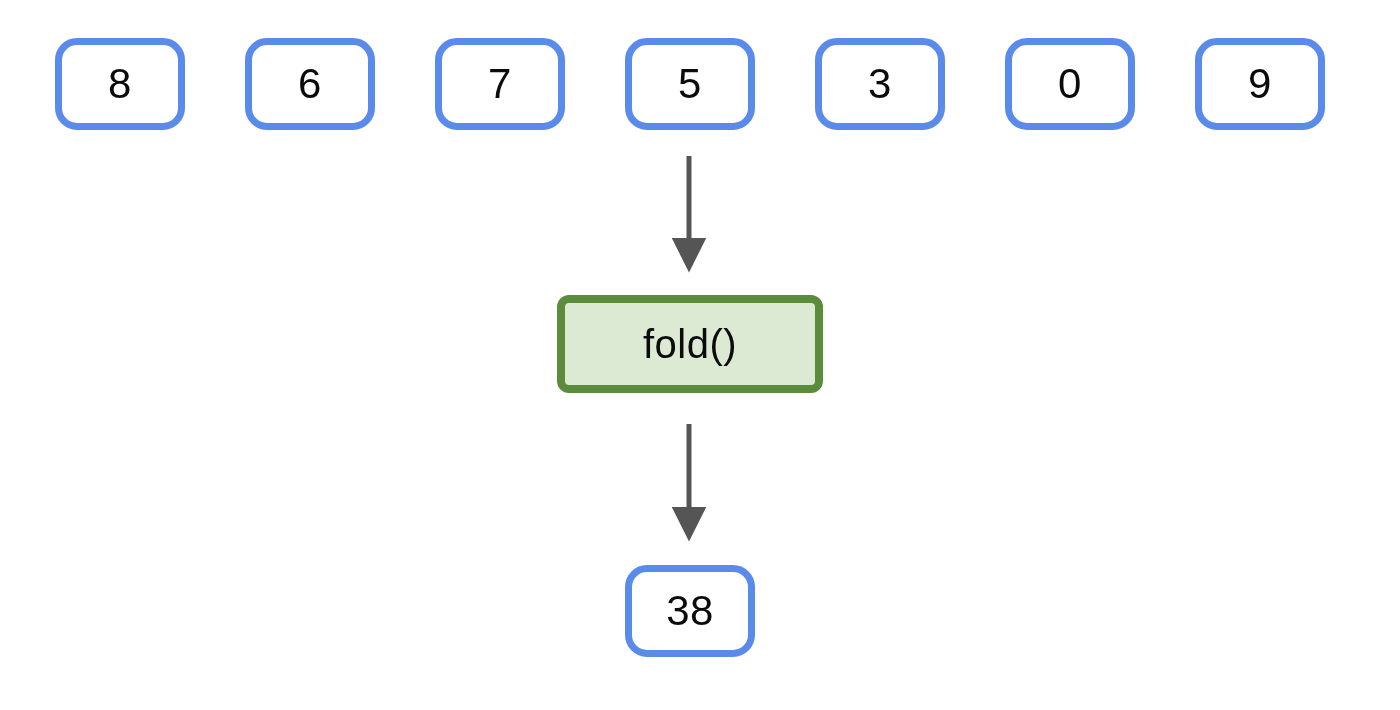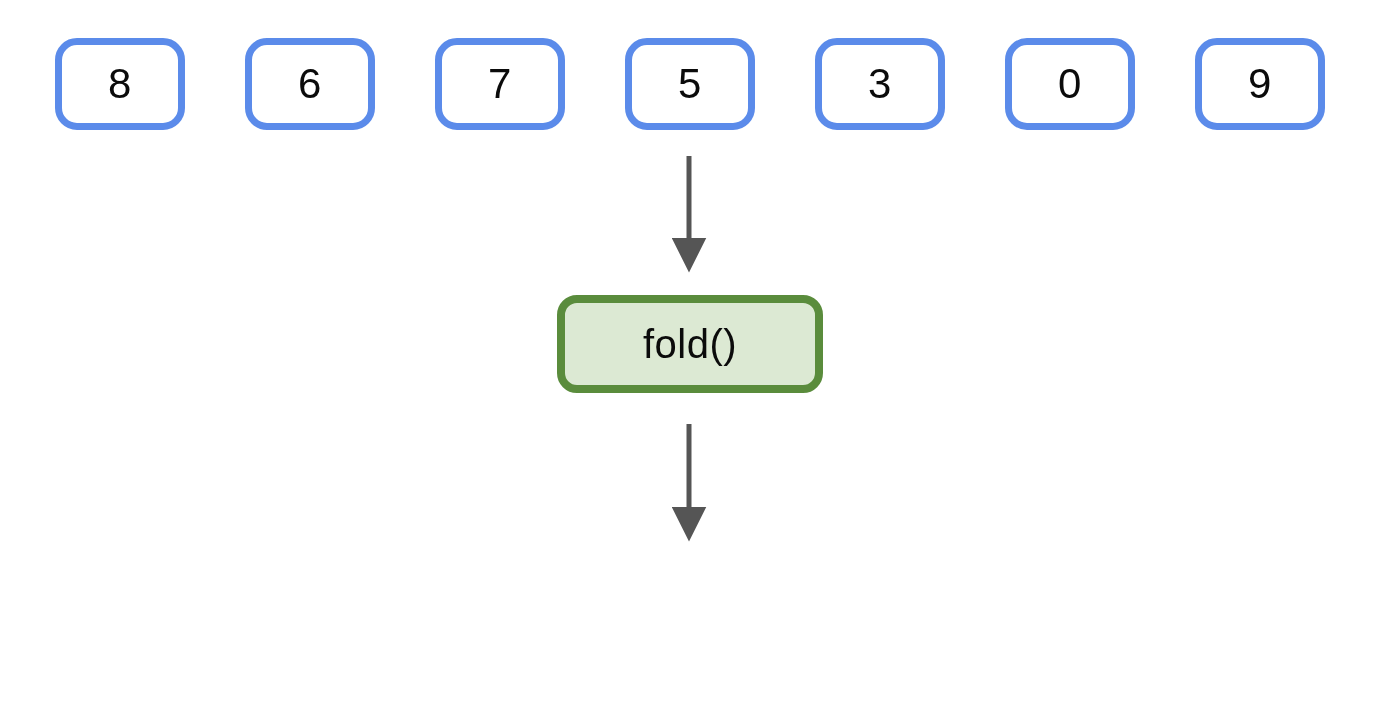--- a/index.html
+++ b/index.html
@@ -59,21 +59,21 @@
   }
 
   .node.operation {
     width: 266px;
     height: 98px;
     border: 8px solid #5a8c3c;
     background: #dce9d3;
     color: #0b0b0b;
     font-size: 40px;
     font-weight: 500;
-    border-radius: 20px;
+    border-radius: 12px;
   }
 
   
   .arrow-layer {
     position: absolute;
     inset: 0;
     pointer-events: none;
   }
 
   .row-label {
@@ -131,14 +131,17 @@
   </div>
 
   <div class="node value" style="left:1195px; top:38px;">
     <span>9</span>
   </div>
 
   <div class="node operation" style="left:557px; top:295px;">
     <span>fold()</span>
   </div>
 
+  <div class="node result" style="left:625px; top:565px;">
+    <span>38</span>
+  </div>
 
 </div>
 
 </body></html>

